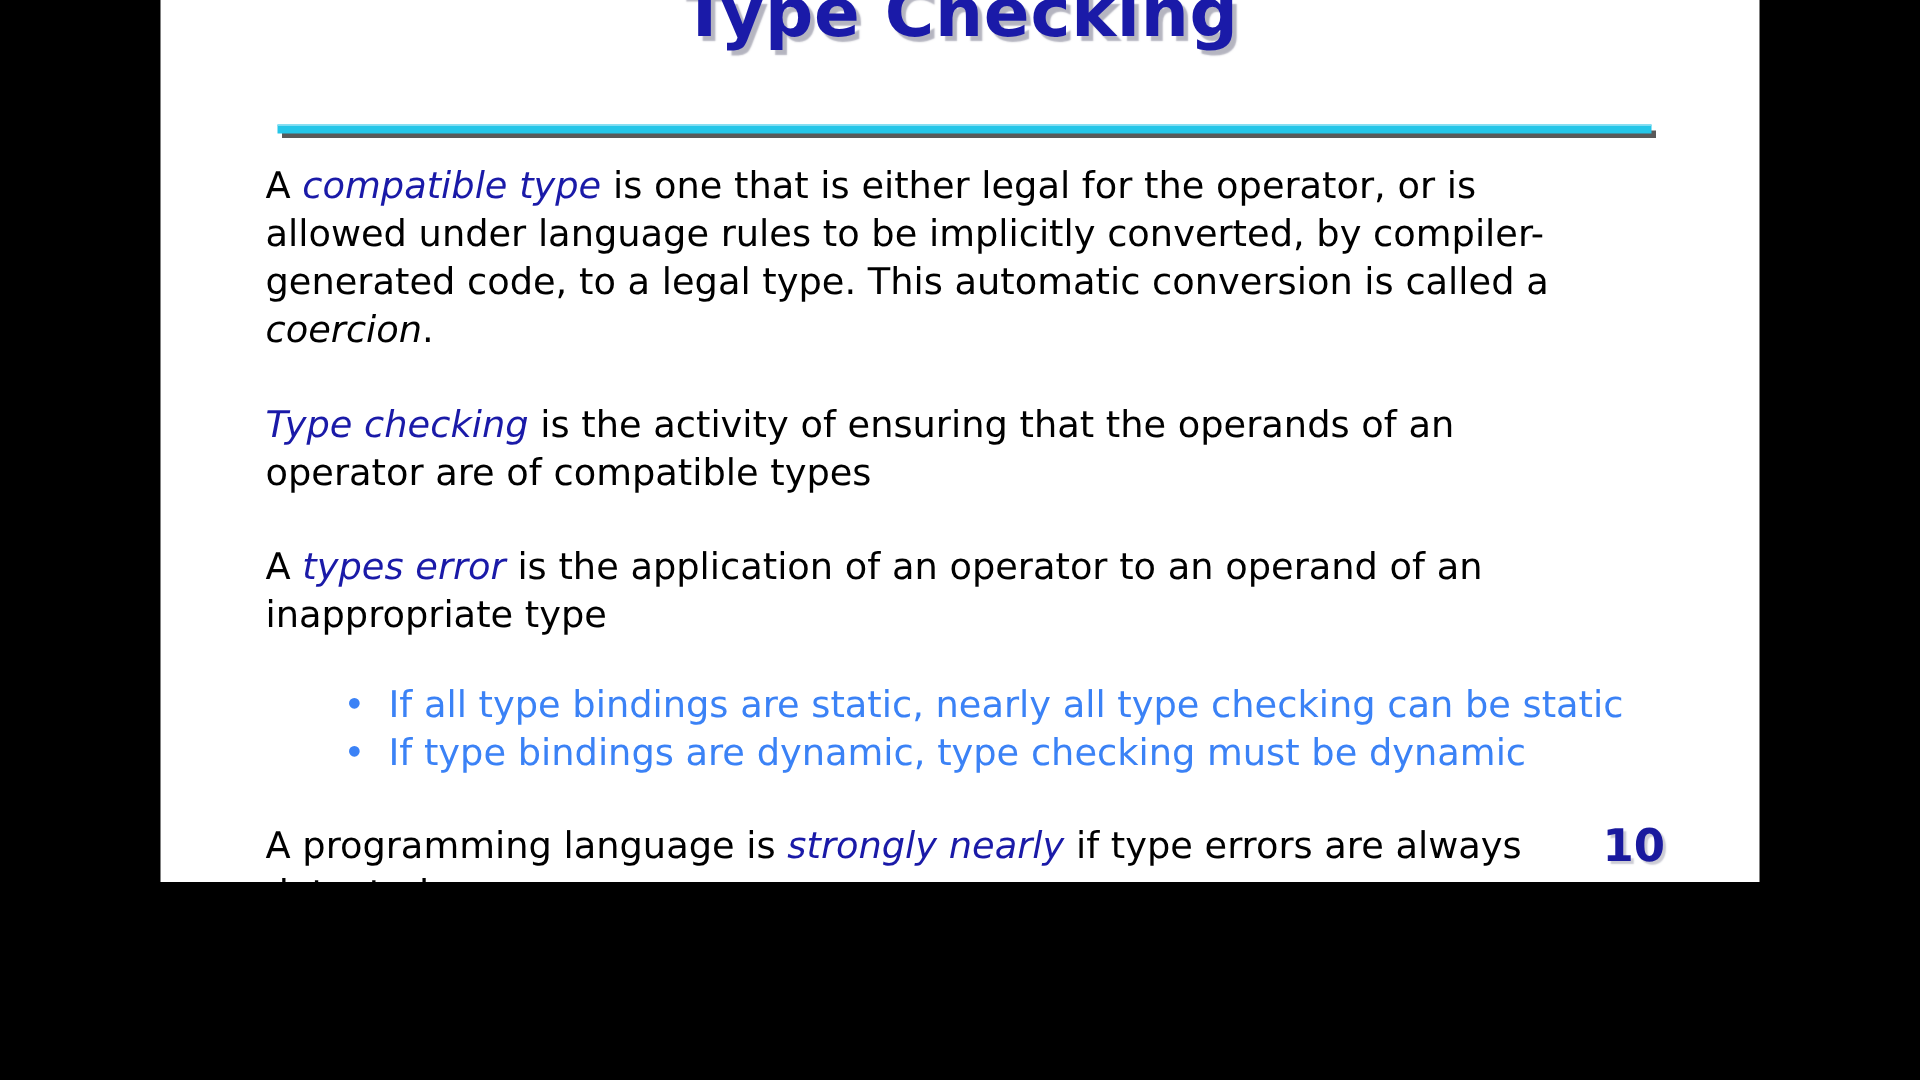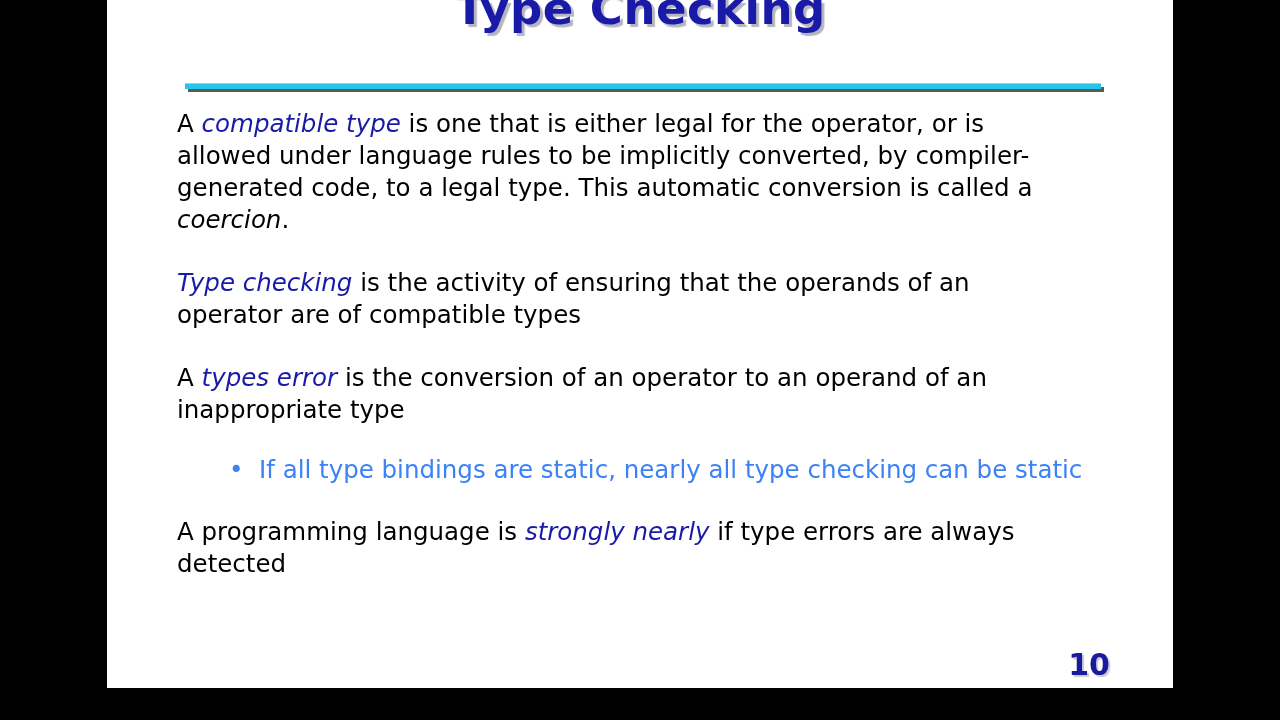--- a/index.html
+++ b/index.html
@@ -21,21 +21,21 @@
     height: 720px;
     background: #000000;
   }
 
   
   .slide {
     position: absolute;
     left: 107px;
     top: 0px;
     width: 1066px;
-    height: 688px;
+    height: 588px;
     background: #ffffff;
     overflow: hidden;
   }
 
   
   .slide-title {
     position: absolute;
     left: 0;
     top: -16px;
     width: 1066px;
@@ -153,24 +153,25 @@
       <div class="divider-shadow"></div>
       <div class="divider-line"></div>
     </div>
 
     <div class="body-area">
 
       <p class="para p2"><span>A </span><span class="em-blue">compatible type</span><span> is one that is either legal for the operator, or is allowed under language rules to be implicitly converted, by compiler-generated code, to a legal type.  This automatic conversion is called a </span><span class="em-black">coercion</span><span>.</span></p>
 
       <p class="para p1"><span class="em-blue">Type checking</span><span> is the activity of ensuring that the operands of an operator are of compatible types</span></p>
 
-      <p class="para p3"><span>A </span><span class="em-blue">types error</span><span> is the conversion of an operator to an operand of an inappropriate type</span></p>
+      <p class="para p3"><span>A </span><span class="em-blue">types error</span><span> is the application of an operator to an operand of an inappropriate type</span></p>
 
       <ul class="bullets">
           <li><span class="bullet-glyph">•</span><span>If all type bindings are static, nearly all type checking can be static</span></li>
+          <li><span class="bullet-glyph">•</span><span>If type bindings are dynamic, type checking must be dynamic</span></li>
         </ul>
 
       <p class="para p4"><span>A programming language is </span><span class="em-blue">strongly nearly</span><span> if type errors are always detected</span></p>
 
     </div>
 
     <div class="page-number">10</div>
 
   </div>
 

